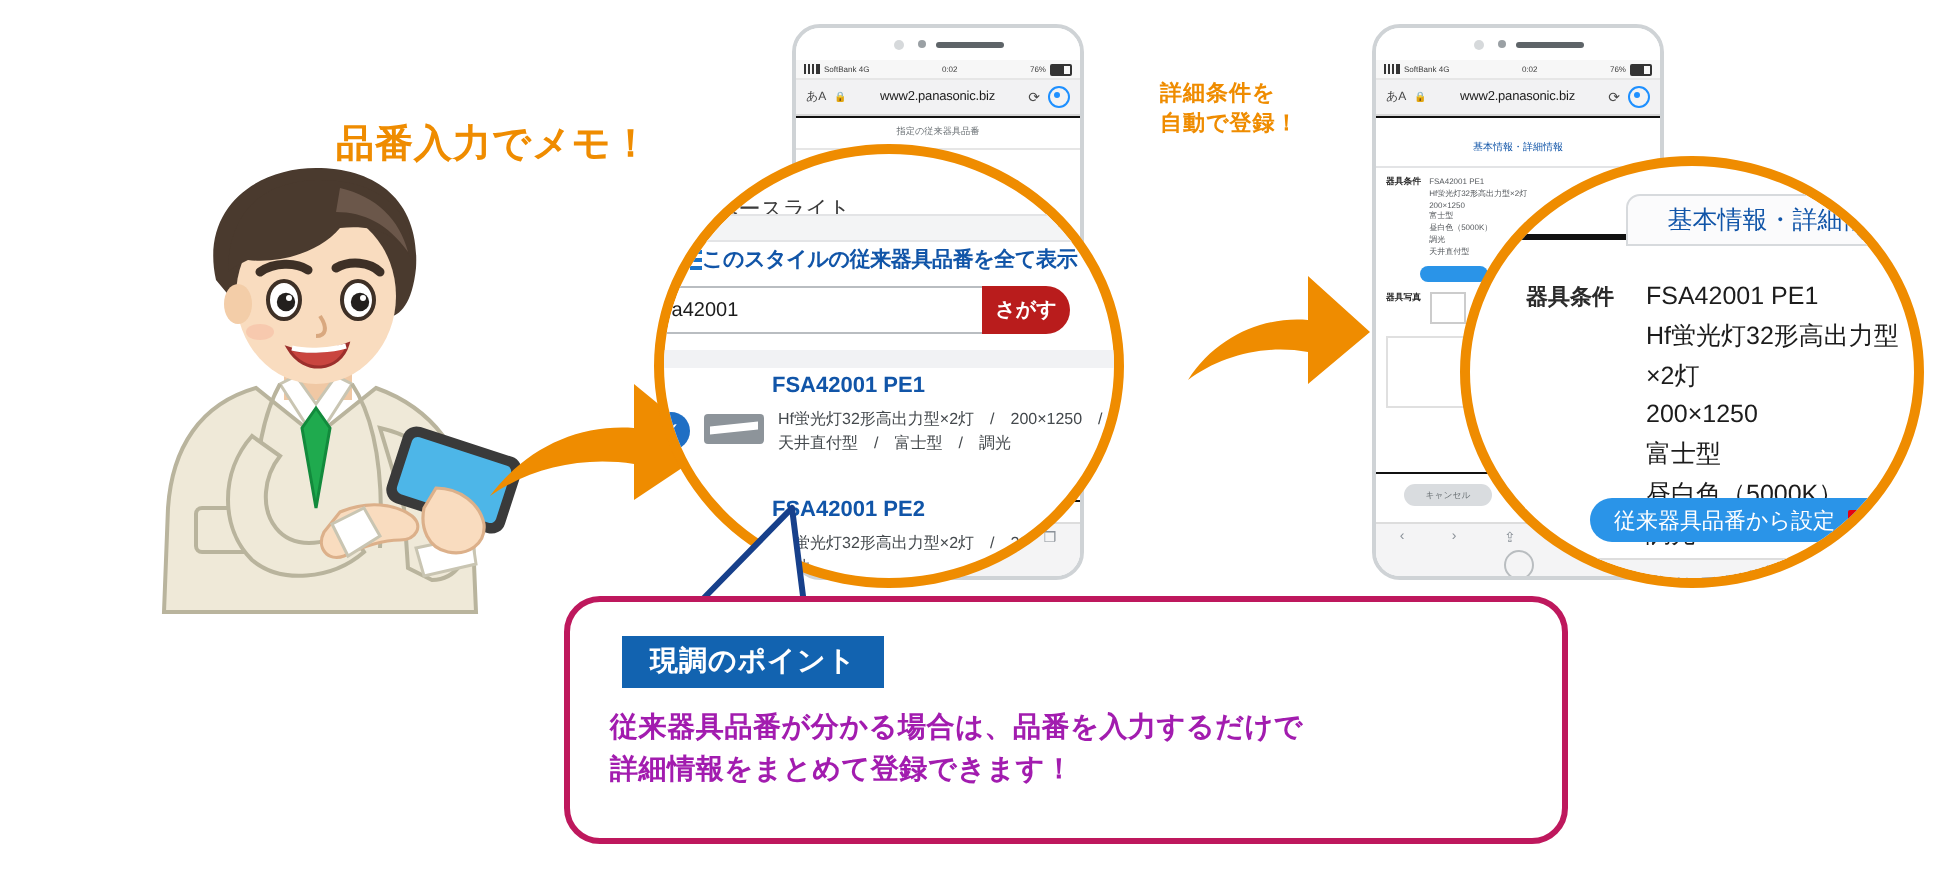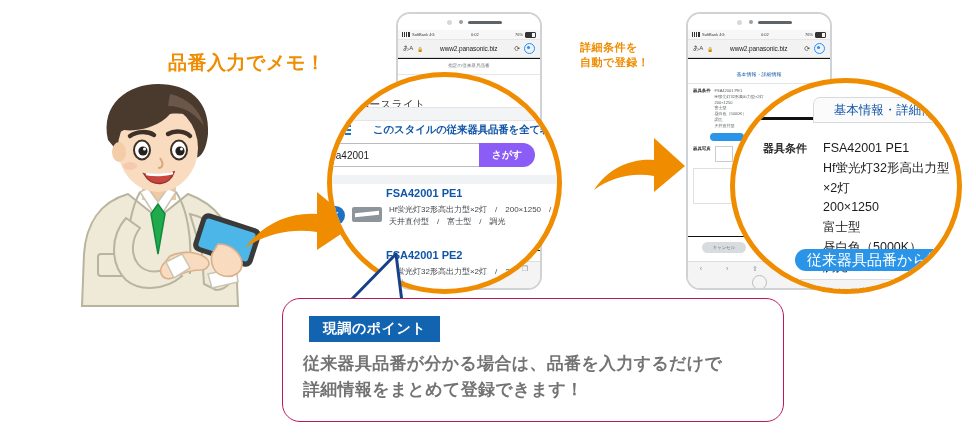--- a/index.html
+++ b/index.html
@@ -9,21 +9,21 @@
     font-family:"Liberation Sans","DejaVu Sans",sans-serif;
     -webkit-font-smoothing:antialiased;
   }
   .abs{position:absolute;}
 
   
   .headline{
     position:absolute;color:#ef8c00;font-weight:bold;line-height:1.35;
     letter-spacing:0.5px;white-space:pre-line;
   }
-  #headline-left{left:168px;top:50px;font-size:19px;}
+  #headline-left{left:168px;top:60px;font-size:19px;}
   #headline-right{left:580px;top:40px;font-size:11px;}
 
   
   #character{left:70px;top:78px;width:190px;height:235px;}
 
   
   #arrow-left{left:243px;top:178px;width:115px;height:75px;}
   #arrow-right{left:592px;top:126px;width:95px;height:70px;}
 
   
@@ -72,29 +72,29 @@
     border:5px solid #ef8c00;overflow:hidden;box-sizing:border-box;
   }
   #mag-left{left:327px;top:72px;width:235px;height:222px;}
   #mag-right{left:730px;top:78px;width:232px;height:216px;}
   .mag-inner{position:absolute;inset:0;overflow:hidden;}
 
   
   .ml-title{position:absolute;left:26px;top:20px;font-size:11px;color:#3c3c3c;}
   .ml-sep{position:absolute;left:0;right:0;top:30px;height:12px;background:#f3f4f5;border-top:1px solid #e3e4e6;border-bottom:1px solid #e3e4e6;}
   .ml-sep-txt{position:absolute;right:8px;top:31px;font-size:5px;color:#57606a;}
-  .ml-stylerow{position:absolute;left:8px;top:46px;display:flex;align-items:center;gap:22px;}
+  .ml-stylerow{position:absolute;left:8px;top:46px;display:flex;align-items:center;gap:0;}
   .ml-listico{display:inline-block;width:11px;height:11px;position:relative;}
   .ml-listico i{position:absolute;left:0;width:3px;height:2px;background:#1a73c8;display:block;}
   .ml-listico b{position:absolute;left:5px;width:6px;height:2px;background:#1a73c8;display:block;}
   .ml-styletxt{font-size:10.5px;font-weight:bold;color:#1155a8;white-space:nowrap;letter-spacing:-0.2px;}
   .ml-searchrow{position:absolute;left:-12px;top:66px;width:215px;height:24px;display:flex;}
   .ml-input{flex:1;border:1.5px solid #b9bdc1;border-right:none;border-radius:3px 0 0 3px;background:#fff;
     display:flex;align-items:center;padding-left:7px;font-size:10px;color:#1c1c1c;}
-  .ml-btn{width:56px;background:#8b5cf6;color:#fff;font-size:10px;font-weight:bold;
+  .ml-btn{width:44px;background:#b91c1c;color:#fff;font-size:10px;font-weight:bold;
     display:flex;align-items:center;justify-content:center;border-radius:0 14px 14px 0;}
   .ml-divider{position:absolute;left:0;right:0;top:98px;height:9px;background:#f1f2f4;}
   .ml-item{position:absolute;left:-6px;top:110px;width:230px;}
   .ml-itemtitle{font-size:11px;font-weight:bold;color:#1155a8;margin-left:60px;}
   .ml-itembody{display:flex;gap:7px;margin-top:5px;}
   .ml-check{width:19px;height:19px;border-radius:50%;background:#1f6fc4;color:#fff;
     font-size:11px;display:flex;align-items:center;justify-content:center;flex:none;margin-top:2px;}
   .ml-thumb{width:30px;height:15px;background:#8d949a;border-radius:2px;flex:none;margin-top:3px;position:relative;}
   .ml-thumb:after{content:"";position:absolute;left:3px;top:5px;width:24px;height:4px;background:#fff;transform:skewY(-6deg);}
   .ml-desc{font-size:8px;color:#44494d;line-height:1.5;}
@@ -102,38 +102,38 @@
 
   
   .mr-tabwrap{position:absolute;left:78px;top:14px;right:-10px;height:24px;
     border:1px solid #d7dadd;border-radius:7px 7px 0 0;background:#fbfbfc;
     display:flex;align-items:center;justify-content:center;}
   .mr-tab{font-size:12.5px;color:#1155a8;white-space:nowrap;}
   .mr-label{position:absolute;left:28px;top:58px;font-size:11px;font-weight:bold;color:#2b2b2b;}
   .mr-values{position:absolute;left:88px;top:56px;font-size:12.5px;color:#1c1c1c;line-height:1.58;white-space:pre-line;}
   .mr-btn{position:absolute;left:60px;top:166px;height:22px;background:#2a94e8;border-radius:12px;
     display:flex;align-items:center;padding:0 12px;gap:6px;}
-  .mr-btn-txt{font-size:15px;color:#fff;white-space:nowrap;}
+  .mr-btn-txt{font-size:11px;color:#fff;white-space:nowrap;}
   .mr-new{background:#e60012;color:#fff;font-size:8px;font-weight:bold;padding:1px 3px;border-radius:1px;}
   .mr-bottom{position:absolute;left:-20px;right:-20px;top:196px;height:40px;background:#f4f4f5;border-top:1px solid #dddddd;}
   .mr-chevron{position:absolute;left:172px;top:204px;width:19px;height:19px;border-radius:50%;background:#222;color:#fff;font-size:9px;display:flex;align-items:center;justify-content:center;}
   .mr-box{position:absolute;left:200px;top:198px;width:40px;height:22px;border:1px solid #cfd3d6;border-radius:3px;background:#fff;}
 
   
   #callout{
     position:absolute;left:282px;top:298px;width:502px;height:124px;
-    border:1px solid #be185d;border-radius:18px;background:#fff;box-sizing:border-box;
+    border:3px solid #be185d;border-radius:18px;background:#fff;box-sizing:border-box;
   }
   #callout-badge{
     position:absolute;left:26px;top:17px;background:#1263b0;color:#fff;
     font-size:14px;font-weight:bold;padding:4px 14px;letter-spacing:0.5px;
   }
   #callout-text{
-    position:absolute;left:20px;top:52px;right:14px;color:#737373;font-weight:bold;
-    font-size:17px;line-height:1.5;white-space:pre-line;letter-spacing:0.3px;
+    position:absolute;left:20px;top:52px;right:14px;color:#a21caf;font-weight:bold;
+    font-size:14px;line-height:1.5;white-space:pre-line;letter-spacing:0.3px;
   }
   #callout-tail{position:absolute;left:292px;top:252px;width:120px;height:52px;}
 </style>
 </head>
 <body>
 
 <div class="headline" id="headline-left">品番入力でメモ！</div>
 
 <div class="headline" id="headline-right">詳細条件を
 自動で登録！</div>

